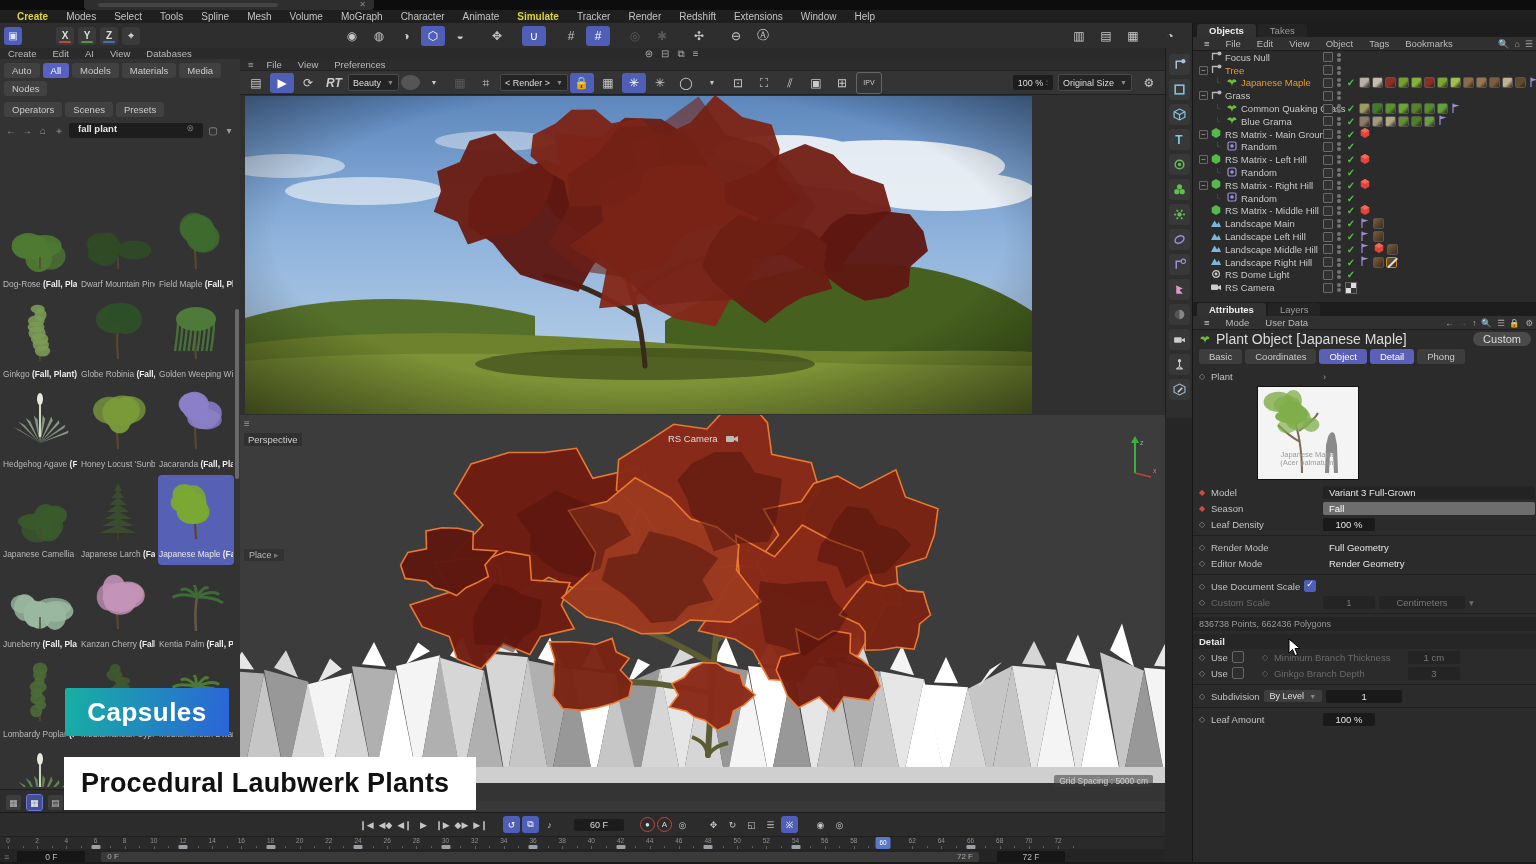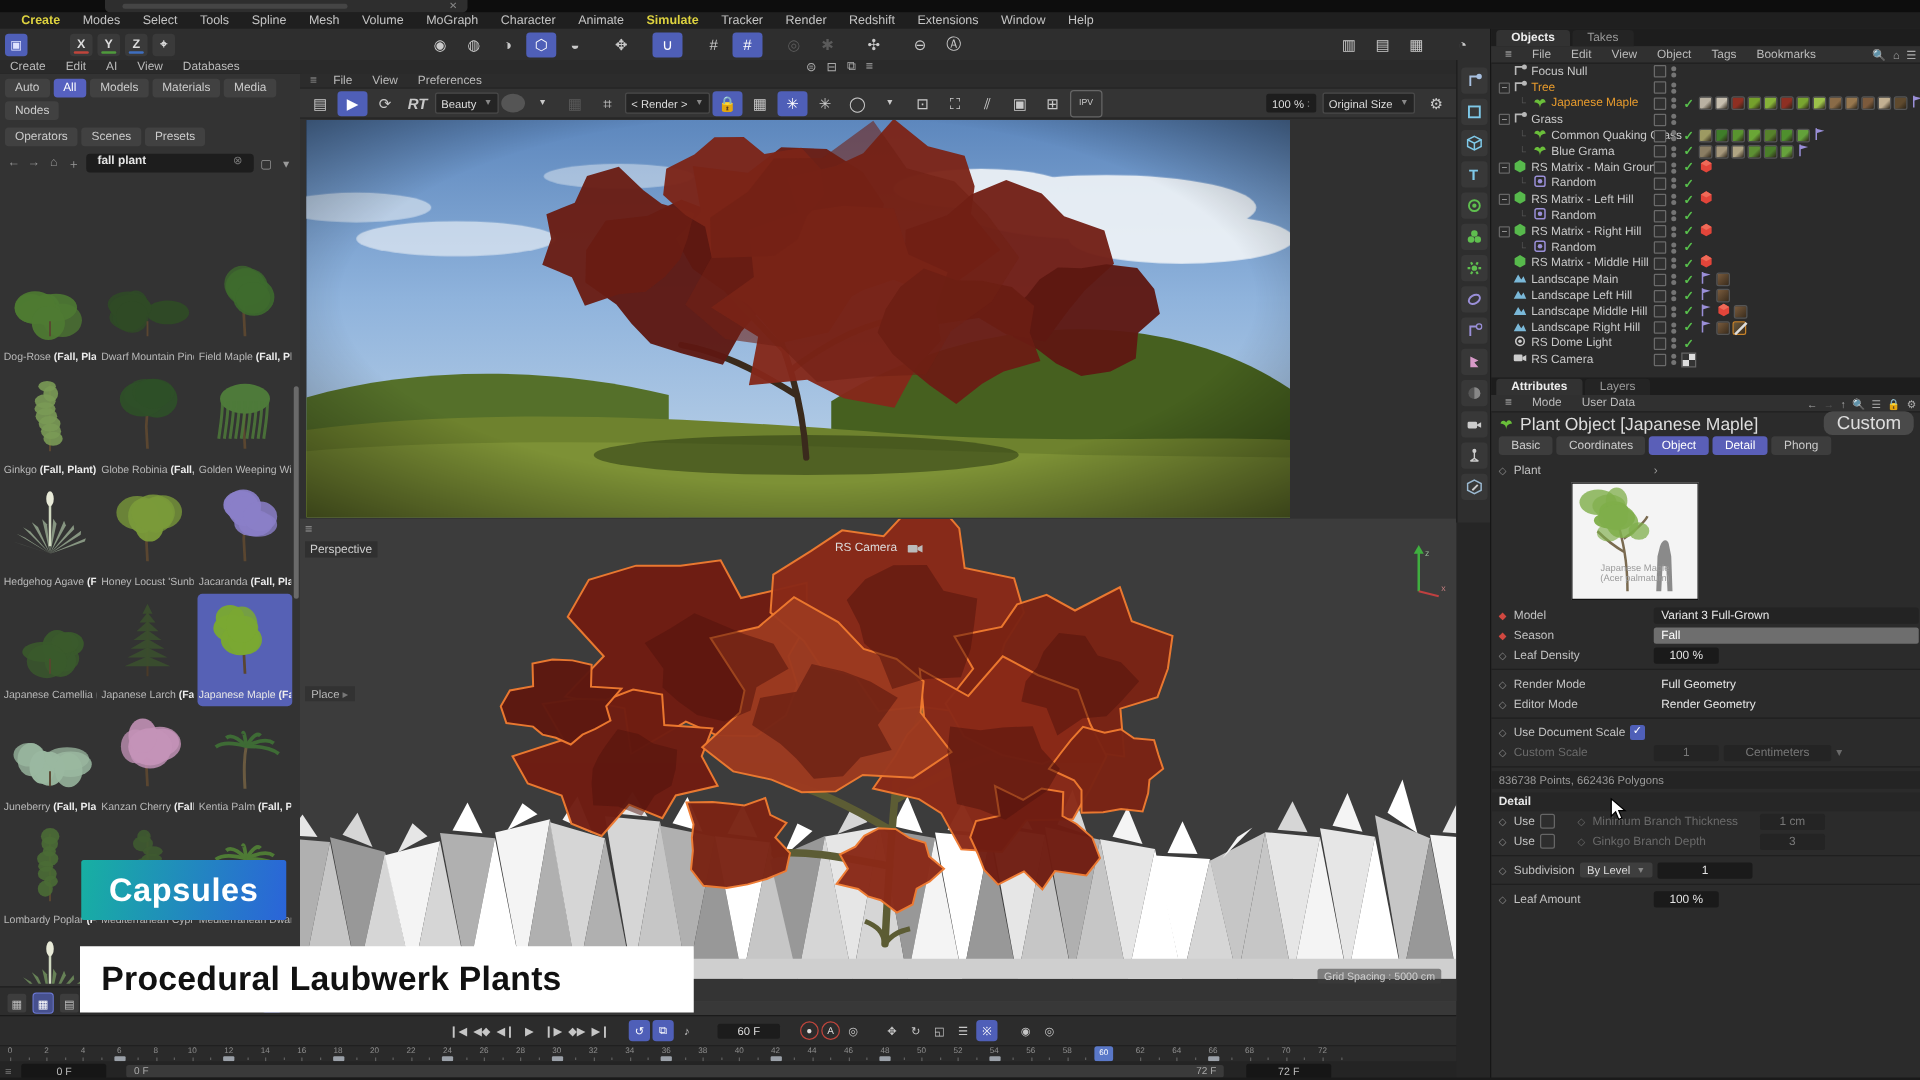--- a/index.html
+++ b/index.html
@@ -102,21 +102,21 @@
   .dots{display:flex;flex-direction:column;gap:1px;margin:0 2px;}
   .dots i{width:4px;height:4px;border-radius:50%;background:#757575;}
   .chk{color:#58c04c;font-weight:bold;font-size:10px;width:12px;text-align:center;}
   .sw{width:11px;height:11px;border:1px solid #555;border-radius:2px;box-sizing:border-box;}
   .sw.x{position:relative;border:1px solid #c8832a;}
   .sw.x::after{content:"";position:absolute;left:-1px;top:4px;width:13px;height:1.5px;background:#ddd;transform:rotate(-45deg);}
   .comp{width:10px;height:10px;background:conic-gradient(#ddd 0 25%,#333 0 50%,#ddd 0 75%,#333 0);border:1px solid #666;}
   
   .attr-title{display:flex;align-items:center;height:17px;padding:0 6px;gap:5px;}
   .attr-title .t{color:#ddd;font-size:14px;}
-  .custombtn{margin-left:auto;background:#4a4a4a;border-radius:7px;padding:1px 10px;color:#ddd;font-size:15px;}
+  .custombtn{margin-left:auto;background:#4a4a4a;border-radius:7px;padding:1px 10px;color:#ddd;font-size:11px;}
   .pillrow{display:flex;gap:3px;padding:2px 6px 4px 6px;}
   .apill{background:#3d3d3d;border-radius:3px;padding:2px 10px;font-size:9.5px;color:#ccc;}
   .apill.sel{background:#5a5fb8;color:#fff;}
   .asec{font-weight:bold;color:#e8e8e8;padding:4px 6px 2px 6px;font-size:9.5px;}
   .asec.strip{background:#262626;margin-top:3px;padding:2px 6px;}
   .arow{display:flex;align-items:center;height:16px;padding-left:6px;gap:4px;font-size:9.5px;}
   .arow .dia{color:#8a8a8a;font-size:8px;width:8px;}
   .arow .dia.red{color:#d04840;}
   .arow .lab{width:108px;color:#c2c2c2;}
   .arow .lab.dis, .arow .dis{color:#6a6a6a;}
@@ -149,21 +149,21 @@
              color:#fff;font-size:6.5px;text-align:center;line-height:11px;}
   .rangebar{left:0;top:849px;width:1165px;height:15px;background:#242424;position:absolute;display:flex;align-items:center;}
   .rfield{background:#161616;border-radius:2px;color:#bbb;font-size:8.5px;padding:1px 0;width:68px;text-align:center;margin-left:8px;}
   .rtrack{position:relative;height:10px;background:#3a3a3a;border-radius:2px;flex:1;margin:0 10px 0 16px;max-width:900px;}
   .rtrack .lab{position:absolute;top:0;font-size:8px;color:#aaa;line-height:10px;}
   .botstrip{left:0;top:862px;width:1536px;height:2px;background:#1a1a1a;position:absolute;}
   
   .capsules{left:65px;top:688px;width:164px;height:48px;background:linear-gradient(100deg,#17b0a2,#2b64d9);
             display:flex;align-items:center;justify-content:center;border-radius:2px;}
   .capsules span{color:#fff;font-size:26px;font-weight:800;letter-spacing:.5px;}
-  .lwtitle{left:64px;top:757px;width:491px;height:53px;background:#fff;display:flex;align-items:center;}
+  .lwtitle{left:64px;top:757px;width:412px;height:53px;background:#fff;display:flex;align-items:center;}
   .lwtitle span{color:#111;font-size:27px;font-weight:800;padding-left:17px;letter-spacing:.2px;white-space:nowrap;}
   .cursor{left:1288px;top:638px;width:14px;height:20px;z-index:60;}
 </style>
 </head>
 <body>
 
 <div id="app">
 
   <div class="abs titlebar">
     <div class="doc-tab">

